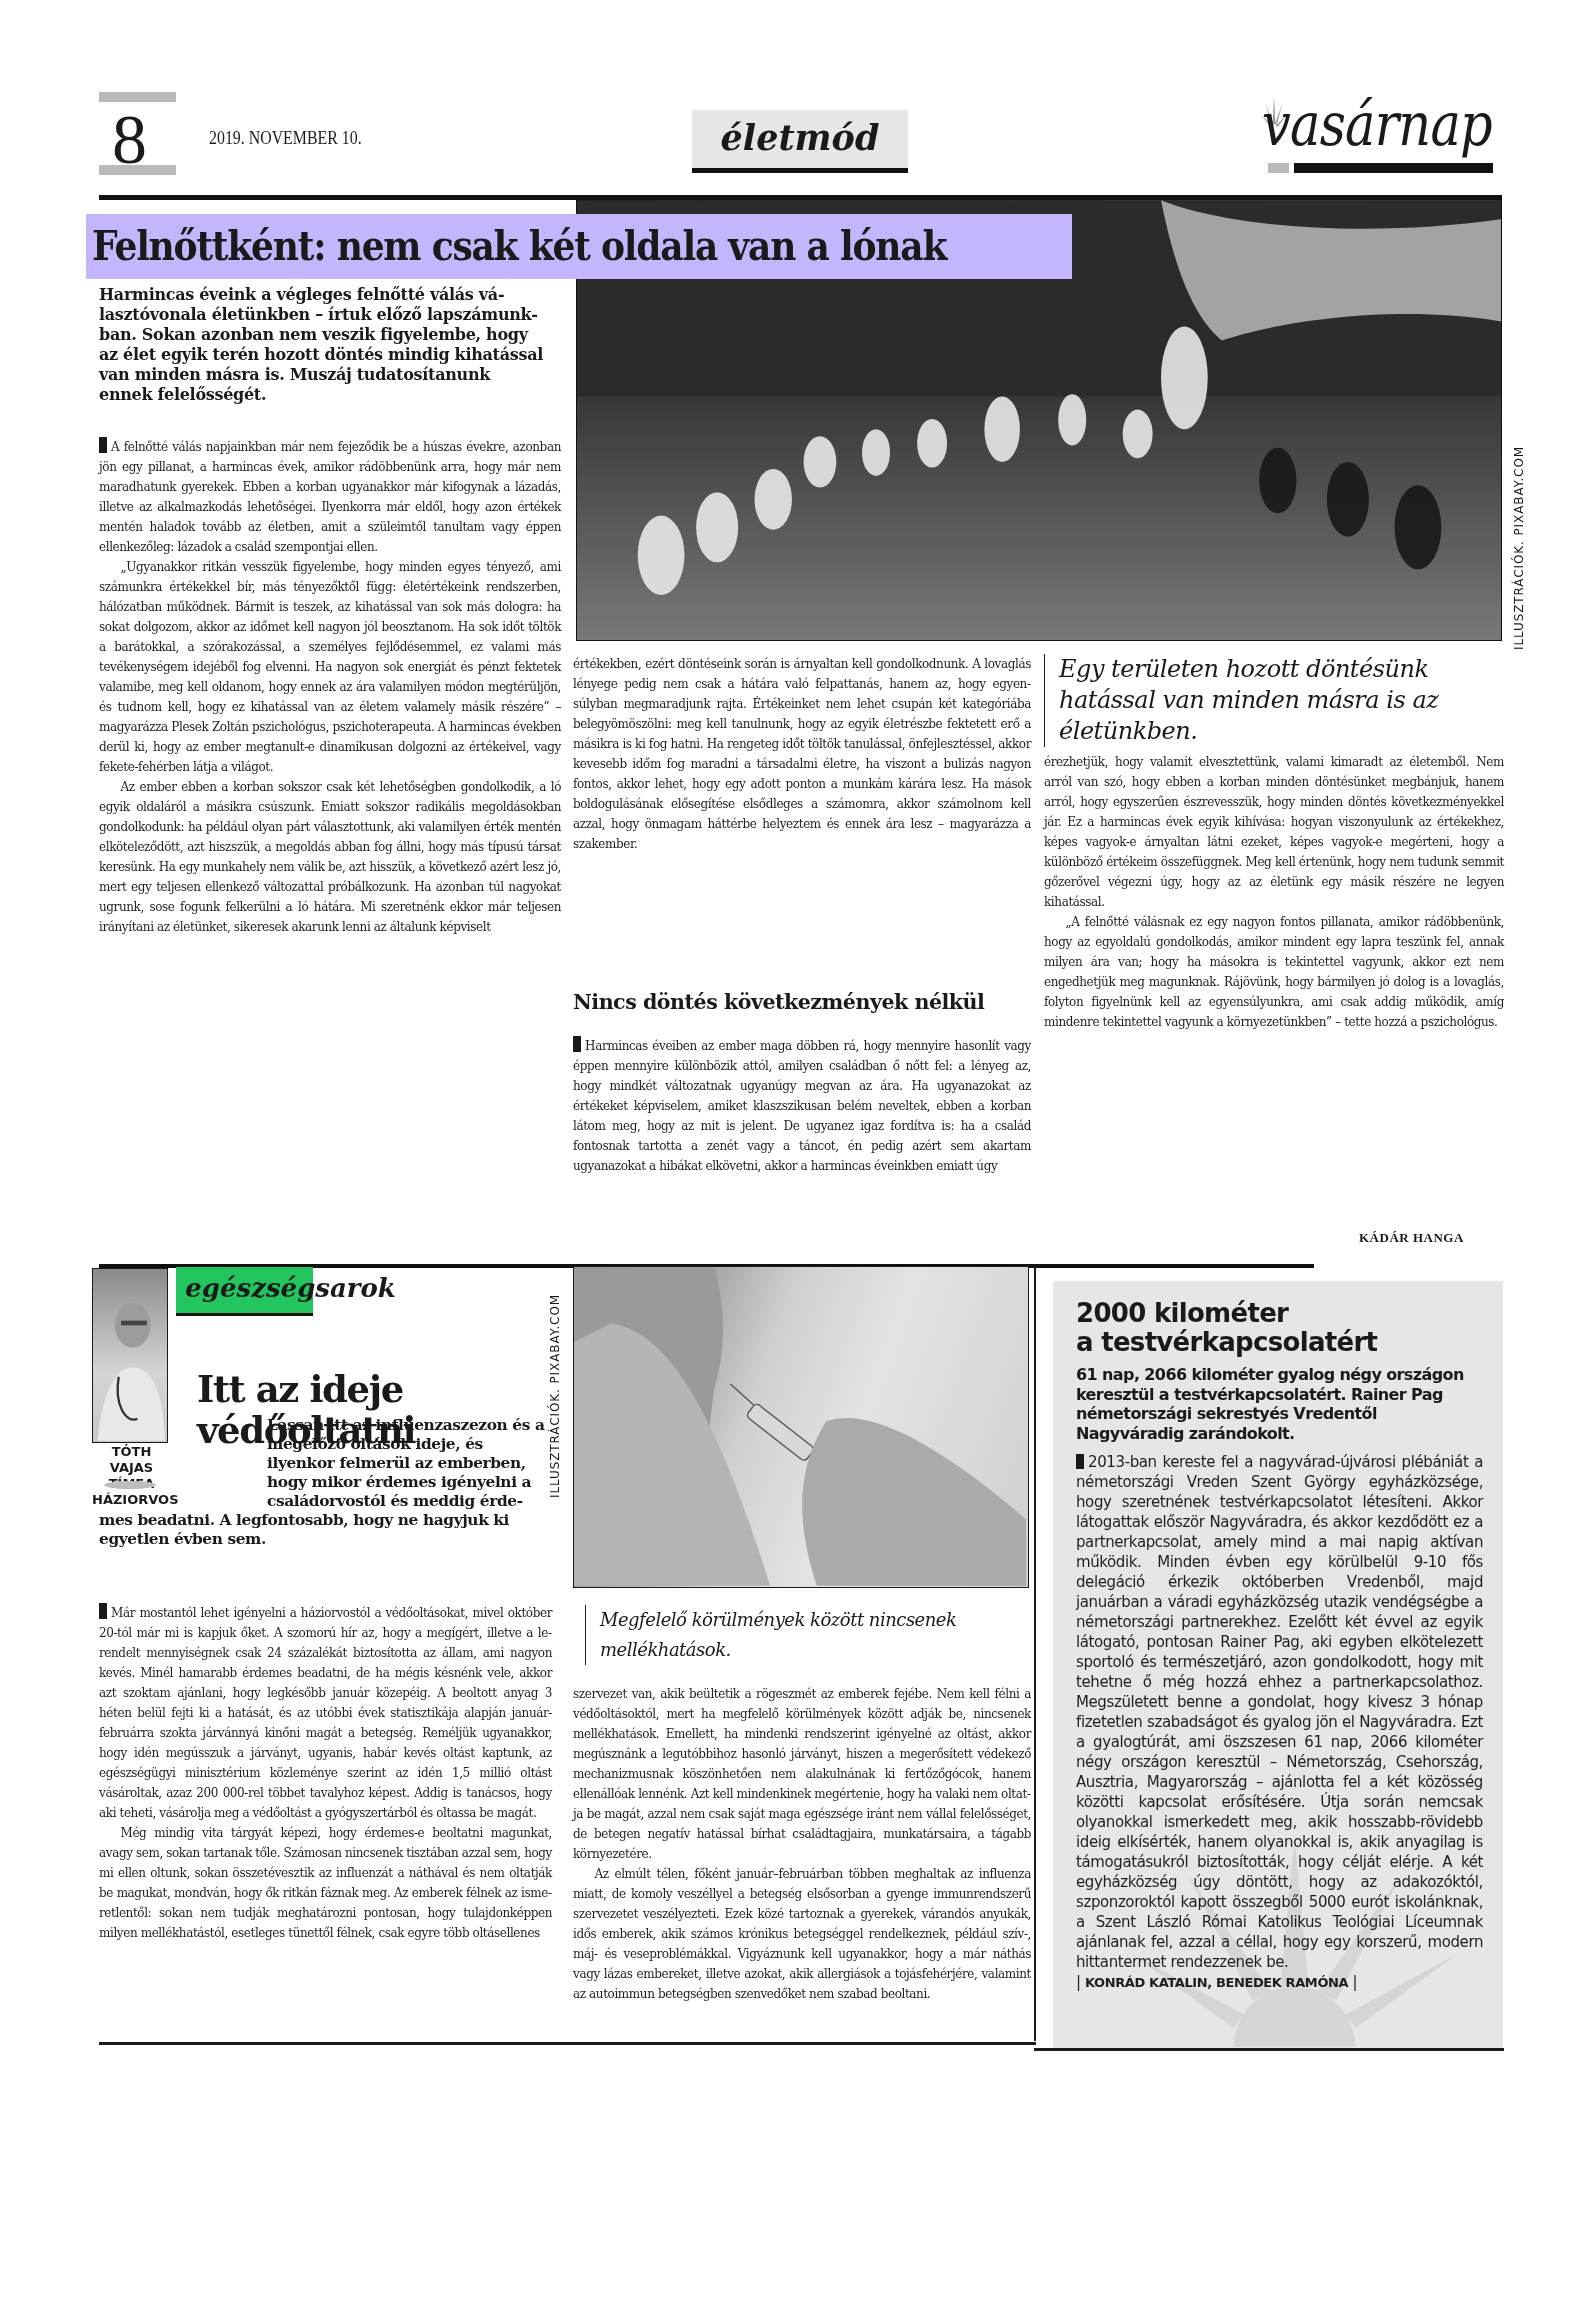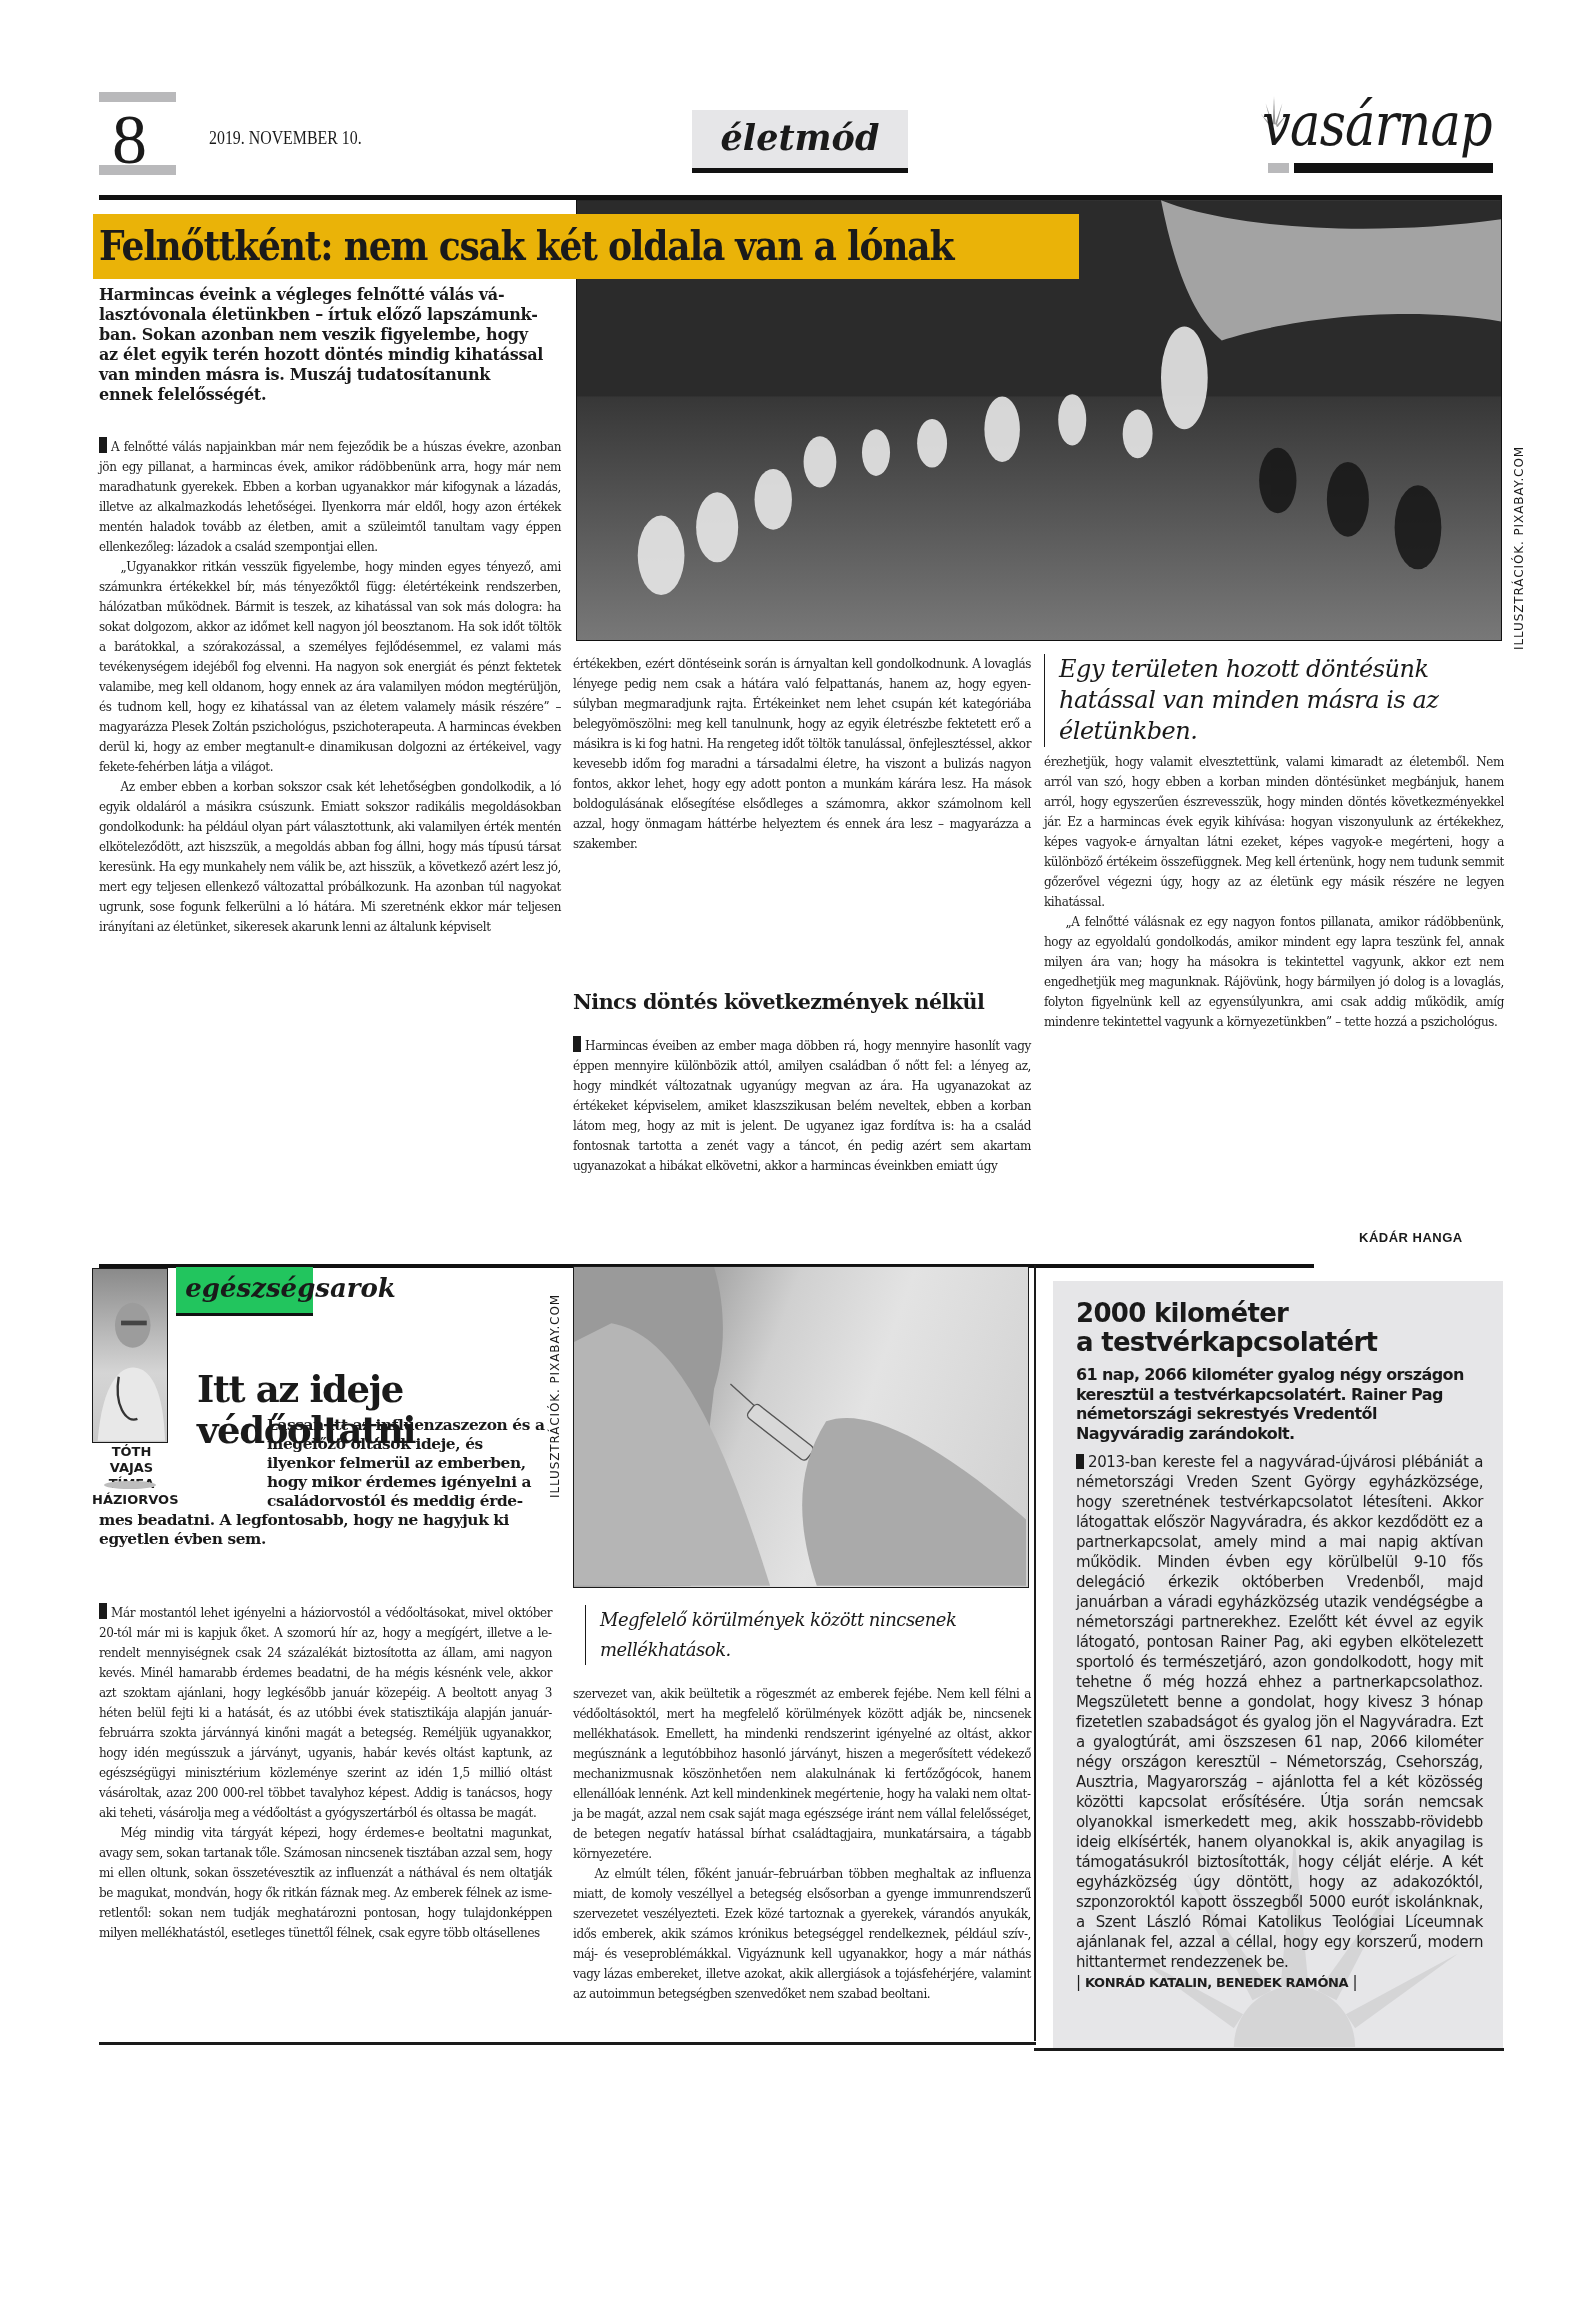--- a/index.html
+++ b/index.html
@@ -17,35 +17,35 @@
   .logo-bar-black { position:absolute; left:1294px; top:163px; width:199px; height:10.3px; background:#111; }
   .top-rule { position:absolute; left:99px; top:195px; width:1403px; height:4.7px; background:#111; }
 
   
   .photo-chess { position:absolute; left:576px; top:199px; width:926px; height:442px; overflow:hidden;
     background: radial-gradient(ellipse at 80% 20%, #6a6a6a 0%, #2e2e2e 45%, #111 80%),
                 linear-gradient(#444,#222); border:1.9px solid #111; box-sizing:border-box; }
   .credit-vert { position:absolute; font-family:"DejaVu Sans", sans-serif; font-size:12px; color:#1a1a1a; letter-spacing:0.9px; transform:rotate(-90deg); transform-origin:left top; white-space:nowrap; }
 
   
-  .headline-wrap { position:absolute; left:93px; top:214px; background:#eab308; padding:9.3px 9.3px 8.4px 5.6px; }
+  .headline-wrap { position:absolute; left:86px; top:214px; background:#c4b5fd; padding:9.3px 9.3px 8.4px 5.6px; }
   .headline { font-family:"DejaVu Serif", serif; font-weight:bold; font-size:41px; line-height:47px; color:#1a1a1a; letter-spacing:-1.4px; transform:scaleX(0.88); transform-origin:left; white-space:nowrap; }
 
   .lead { position:absolute; left:99px; top:285px; width:449px; font-family:"DejaVu Serif", serif; font-weight:bold; font-size:16px; line-height:20px; color:#1a1a1a; letter-spacing:-0.3px; }
 
   .col { position:absolute; font-family:"DejaVu Serif", serif; font-size:12px; line-height:20px; color:#1e1e1e; text-align:justify; letter-spacing:-0.4px; hyphens:manual; }
   .col p { margin:0; text-indent:21.5px; }
   .col p.first { text-indent:0; }
   .sq { display:inline-block; width:8.4px; height:16px; background:#1a1a1a; margin-right:3.7px; vertical-align:-1.9px; }
 
   .subhead { position:absolute; font-family:"DejaVu Serif", serif; font-weight:bold; font-size:20.6px; line-height:24px; color:#1a1a1a; letter-spacing:-0.5px; }
 
   .pull-quote { position:absolute; border-left:1.4px solid #1a1a1a; padding-left:14px; font-family:"DejaVu Serif", serif; font-style:italic; font-size:24px; line-height:31px; color:#1a1a1a; letter-spacing:-0.5px; }
 
-  .byline { position:absolute; font-family:Liberation Sans, sans-serif; font-weight:bold; font-size:13px; letter-spacing:0.5px; color:#1a1a1a; }
+  .byline { position:absolute; font-family:Liberation Serif, serif; font-weight:bold; font-size:13px; letter-spacing:0.5px; color:#1a1a1a; }
 
   
   .bottom-rule { position:absolute; left:99px; top:1264px; width:1215px; height:3.7px; background:#111; }
   .doc-img { position:absolute; left:92px; top:1268px; width:76px; height:175px; border:1.9px solid #1a1a1a; box-sizing:border-box;
      background: linear-gradient(180deg,#8a8a8a 0%, #b0b0b0 30%, #d5d5d5 60%, #c8c8c8 100%); }
   .doc-name { position:absolute; left:92px; top:1444px; width:79px; text-align:center; font-family:"DejaVu Sans", sans-serif; font-weight:bold; font-size:13px; line-height:16px; color:#1a1a1a; }
   .doc-oval { position:absolute; left:104px; top:1481px; width:52px; height:8.4px; background:#bdbdbd; border-radius:50%; }
 
   .egesz-box { position:absolute; left:176px; top:1267px; width:137px; height:49px; background:#22c55e; border-bottom:3.7px solid #111; box-sizing:border-box; padding-left:9.3px; }
   .egesz-box span { font-family:"DejaVu Serif", serif; font-style:italic; font-weight:bold; font-size:26px; line-height:43px; color:#1a1a1a; }

